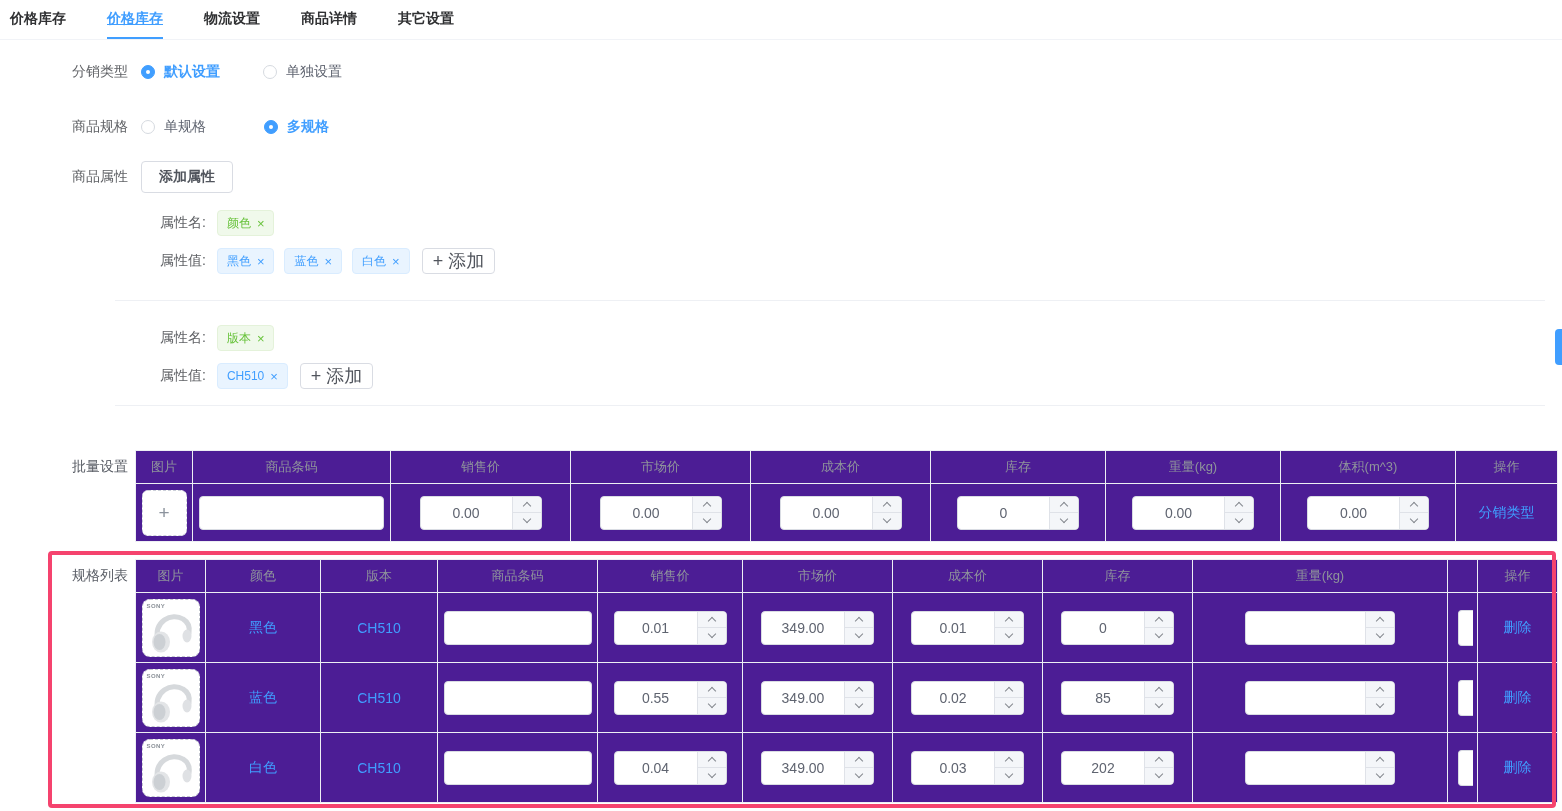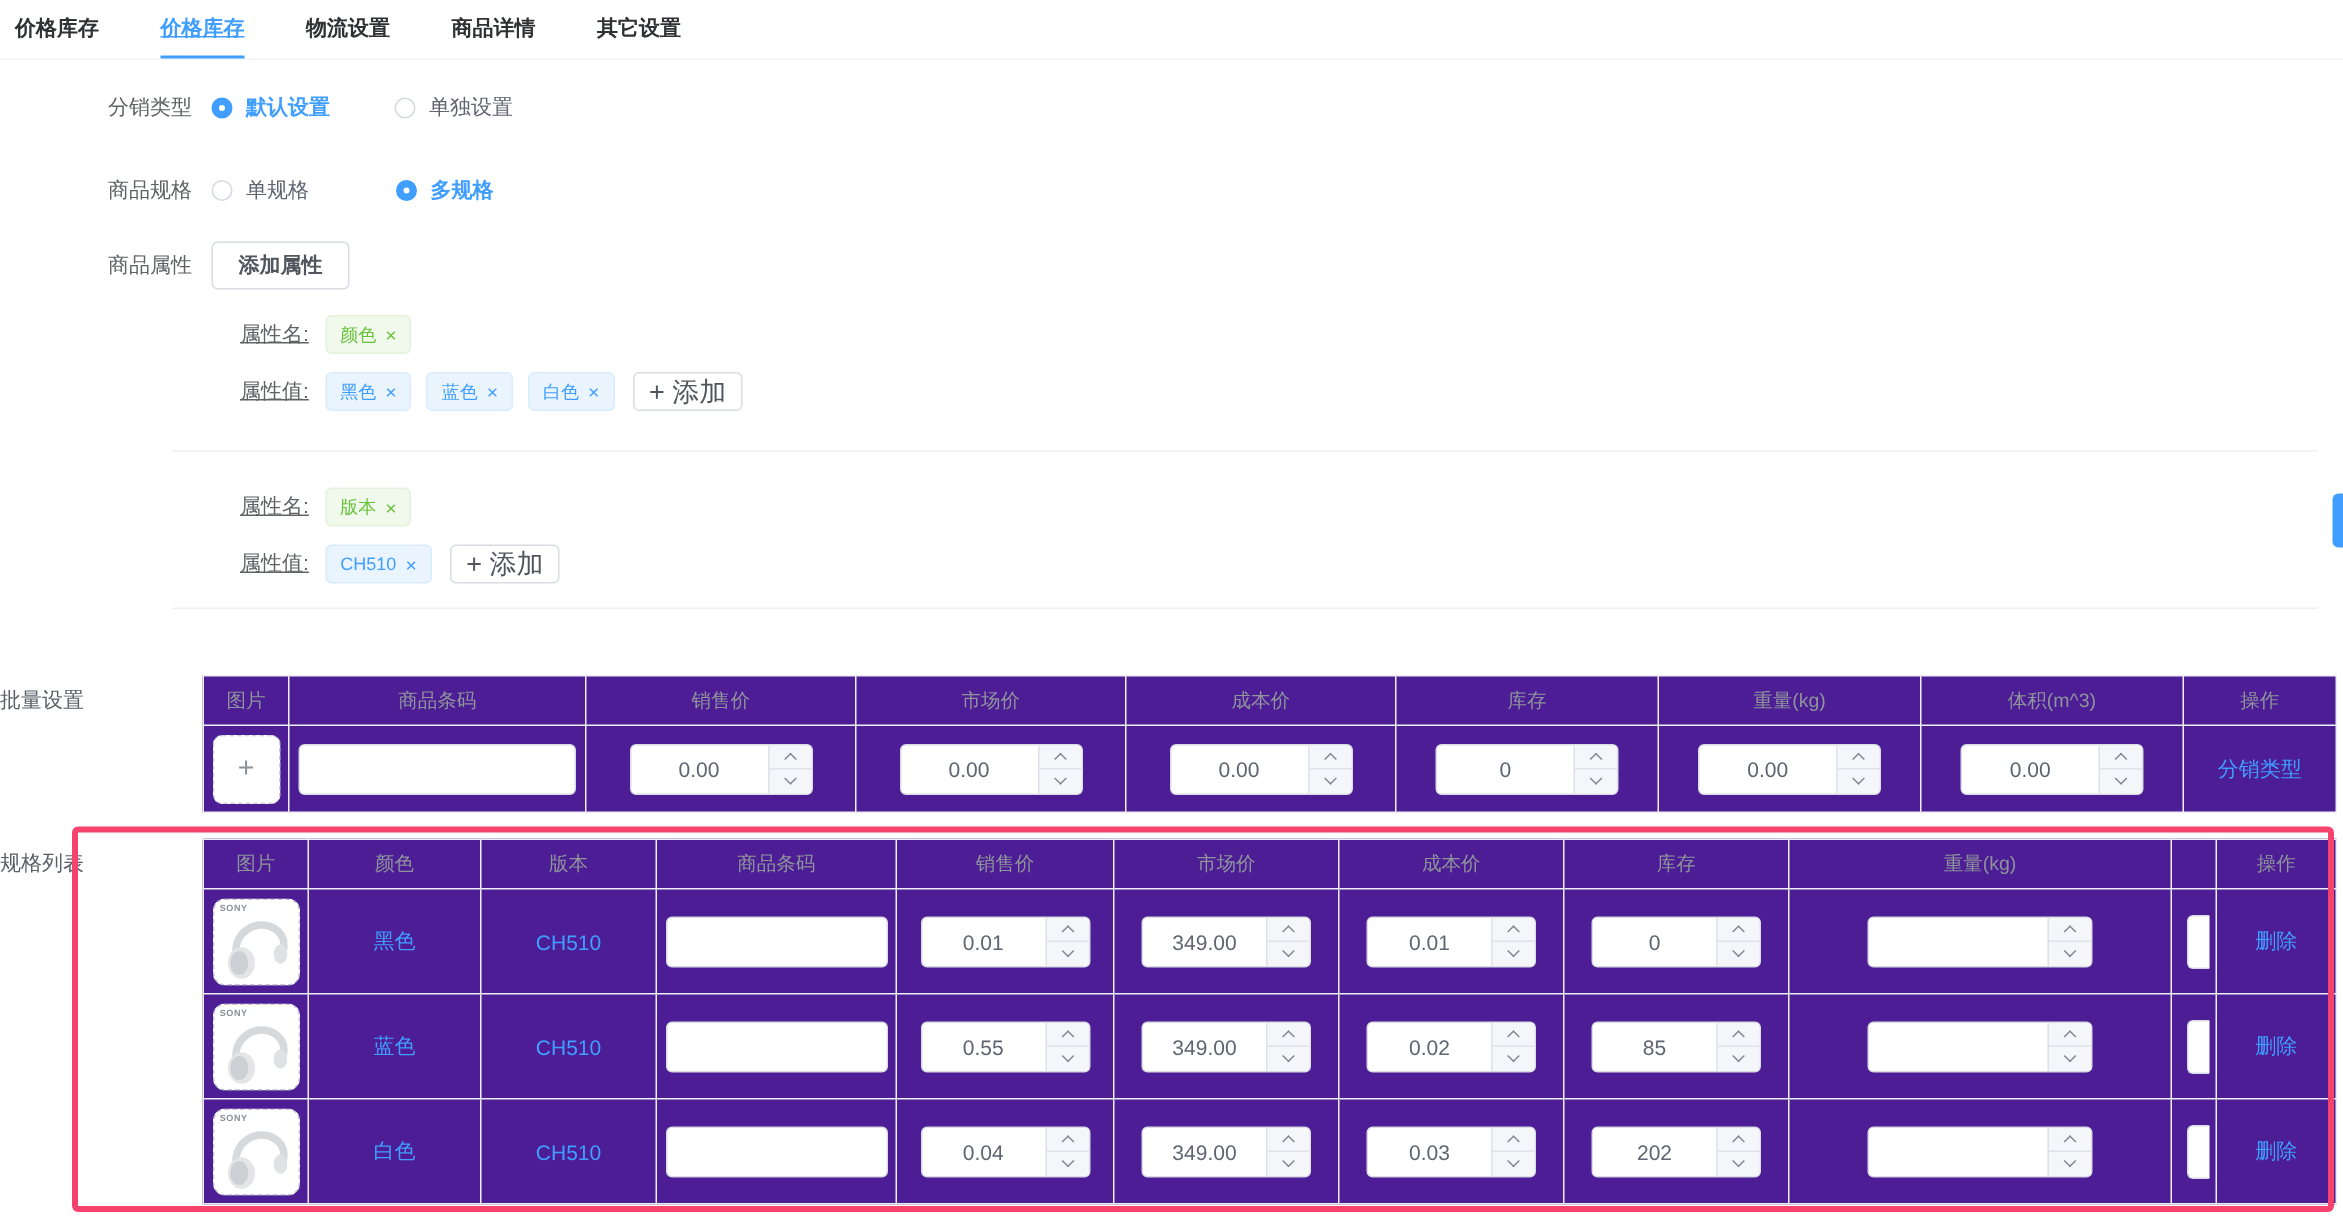--- a/index.html
+++ b/index.html
@@ -20,31 +20,31 @@
   .opt { display:inline-flex; align-items:center; gap:9px; margin-left:13px; margin-right:30px; cursor:pointer; }
   .radio { width:14px; height:14px; border-radius:50%; border:1px solid #d6dae0; background:#fff; flex:none; position:relative; }
   .opt.checked .radio { background:#409eff; border-color:#409eff; }
   .opt.checked .radio::after { content:""; position:absolute; width:4px; height:4px; border-radius:50%; background:#fff; top:50%; left:50%; transform:translate(-50%,-50%); }
   .opt-label { color:#5f6470; font-weight:700; }
   .opt.checked .opt-label { color:#409eff; }
   .btn { background:#fff; border:1px solid #d9dce3; border-radius:4px; color:#51555d; cursor:pointer; font-family:inherit; }
   .btn.add-attr { height:32px; padding:0 17px; margin-left:13px; font-size:14px; font-weight:700; }
   .btn.add-val { height:26px; padding:0 10px; font-size:18px; margin-left:2px; }
   .attr-row { display:flex; align-items:center; padding-left:160px; margin-bottom:12px; height:26px; }
-  .attr-label { color:#606266; margin-right:11px;text-decoration:underline; }
+  .attr-label { color:#606266; margin-right:11px; }
   .tag { display:inline-flex; align-items:center; height:26px; padding:0 9px; border-radius:4px; font-size:12px; margin-right:10px; gap:6px; }
   .tag.green { background:#f0f9eb; border:1px solid #e4f2da; color:#67c23a; }
   .tag.blue  { background:#e9f4ff; border:1px solid #d9ecff; color:#409eff; }
   .tag-x { cursor:pointer; font-size:13px; line-height:1; }
   .divider { height:1px; background:#eef0f4; margin:26px 17px 24px 115px; }
   .divider.second { margin-top:16px; margin-bottom:0; }
   
   .trow { display:flex; align-items:flex-start; }
   .trow.batch-sec { margin-top:44px; }
-  .tlabel { width:128px; text-align:left; color:#5a5e66; line-height:33px; flex:none; margin-right:7px; }
+  .tlabel { width:128px; text-align:right; color:#5a5e66; line-height:33px; flex:none; margin-right:7px; }
   table { border-collapse:collapse; table-layout:fixed; width:1422px; background:#4c1d95; }
   th,td { border:1px solid #edeff4; text-align:center; padding:0; vertical-align:middle; }
   th { height:33px; font-weight:400; color:#8f949b; font-size:13px; }
   .batch-table td { height:58px; }
   .spec-table td { height:70px; }
   .txt { height:34px; border:1px solid #d9dce3; border-radius:4px; width:148px; outline:none; padding:0 8px; font:inherit; color:#606266; background:#fff; }
   .txt.wide { width:185px; }
   .num { display:inline-flex; width:113px; height:34px; border:1px solid #d9dce3; border-radius:4px; background:#fff; overflow:hidden; vertical-align:middle; }
   .num.w120 { width:122px; }
   .num.w150 { width:150px; }

